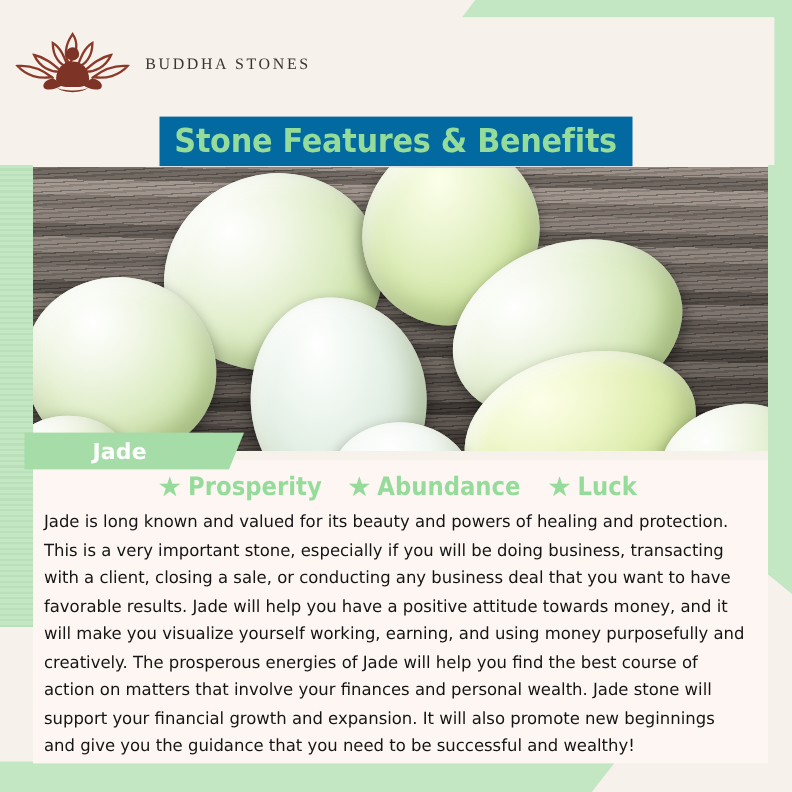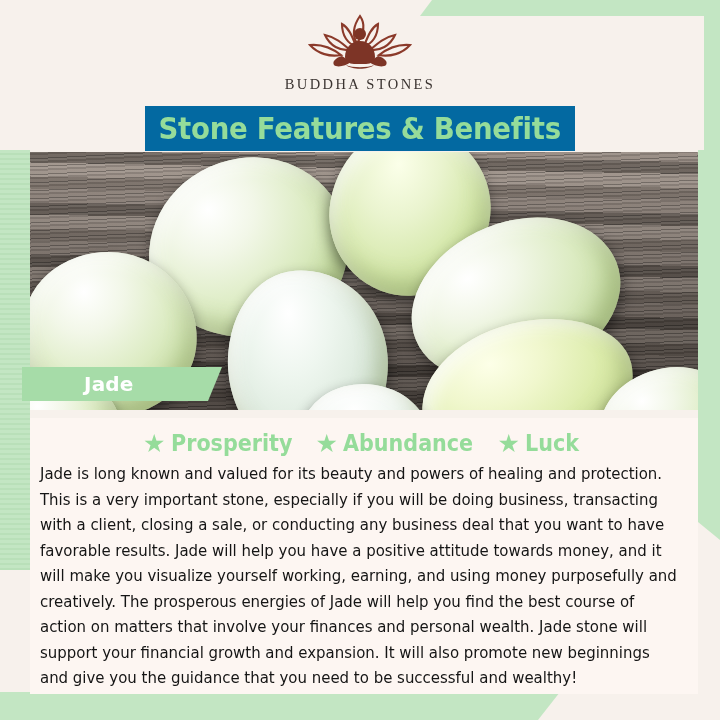--- a/index.html
+++ b/index.html
@@ -38,21 +38,21 @@
   }
   .green-bottom {
     position:absolute; bottom:0; left:0; width:560px; height:28px;
     background:#c3e6c3; z-index:3;
     clip-path:polygon(0 0, 100% 0, calc(100% - 22px) 100%, 0 100%);
   }
 
   
   .logo-wrap {
     position:absolute; top:12px; left:0; width:720px; height:92px;
-    display:flex; flex-direction:column; align-items:center; justify-content:flex-start;
+    display:flex; flex-direction:row; align-items:center; justify-content:flex-start;
     z-index:5;
   }
   .logo-mark { width:132px; height:62px; display:block; }
   .logo-text {
     font-family:"Liberation Serif", serif;
     font-size:14.5px; letter-spacing:2.4px; color:#3a3330;
     margin-top:2px;
   }
 
   
@@ -112,21 +112,21 @@
         background:radial-gradient(ellipse at 40% 22%, #ffffff 0%, #eef6ef 30%, #dbe9dc 62%, #c2d7c4 100%); }
   .s6 { left:420px; top:170px; width:215px; height:140px; border-radius:50% 50% 50% 50% / 52% 48% 52% 48%; transform:rotate(-14deg);
         background:radial-gradient(ellipse at 36% 24%, #fdffe8 0%, #f0f7cd 28%, #dcecab 58%, #c4d98d 100%); }
   .s7 { left:300px; top:232px; width:130px; height:110px; border-radius:50%; transform:rotate(4deg);
         background:radial-gradient(ellipse at 40% 26%, #ffffff 0%, #f2f8f3 34%, #dcebdd 70%, #c5d9c6 100%); }
   .s8 { left:600px; top:216px; width:140px; height:110px; border-radius:52% 48% 48% 52% / 50% 50% 50% 50%; transform:rotate(-10deg); }
   .s9 { left:0px;   top:226px; width:120px; height:100px; border-radius:50%; transform:rotate(-6deg); }
 
   
   .jade-bar {
-    position:absolute; top:367px; left:22px; width:200px; height:34px;
+    position:absolute; top:393px; left:22px; width:200px; height:34px;
     background:#a6dca8; z-index:6;
     clip-path:polygon(0 0, 100% 0, calc(100% - 14px) 100%, 0 100%);
     display:flex; align-items:center;
   }
   .jade-label {
     font-family:"DejaVu Sans", sans-serif;
     font-weight:bold; font-size:20px; color:#ffffff;
     margin-left:62px; letter-spacing:.2px;
   }
 

